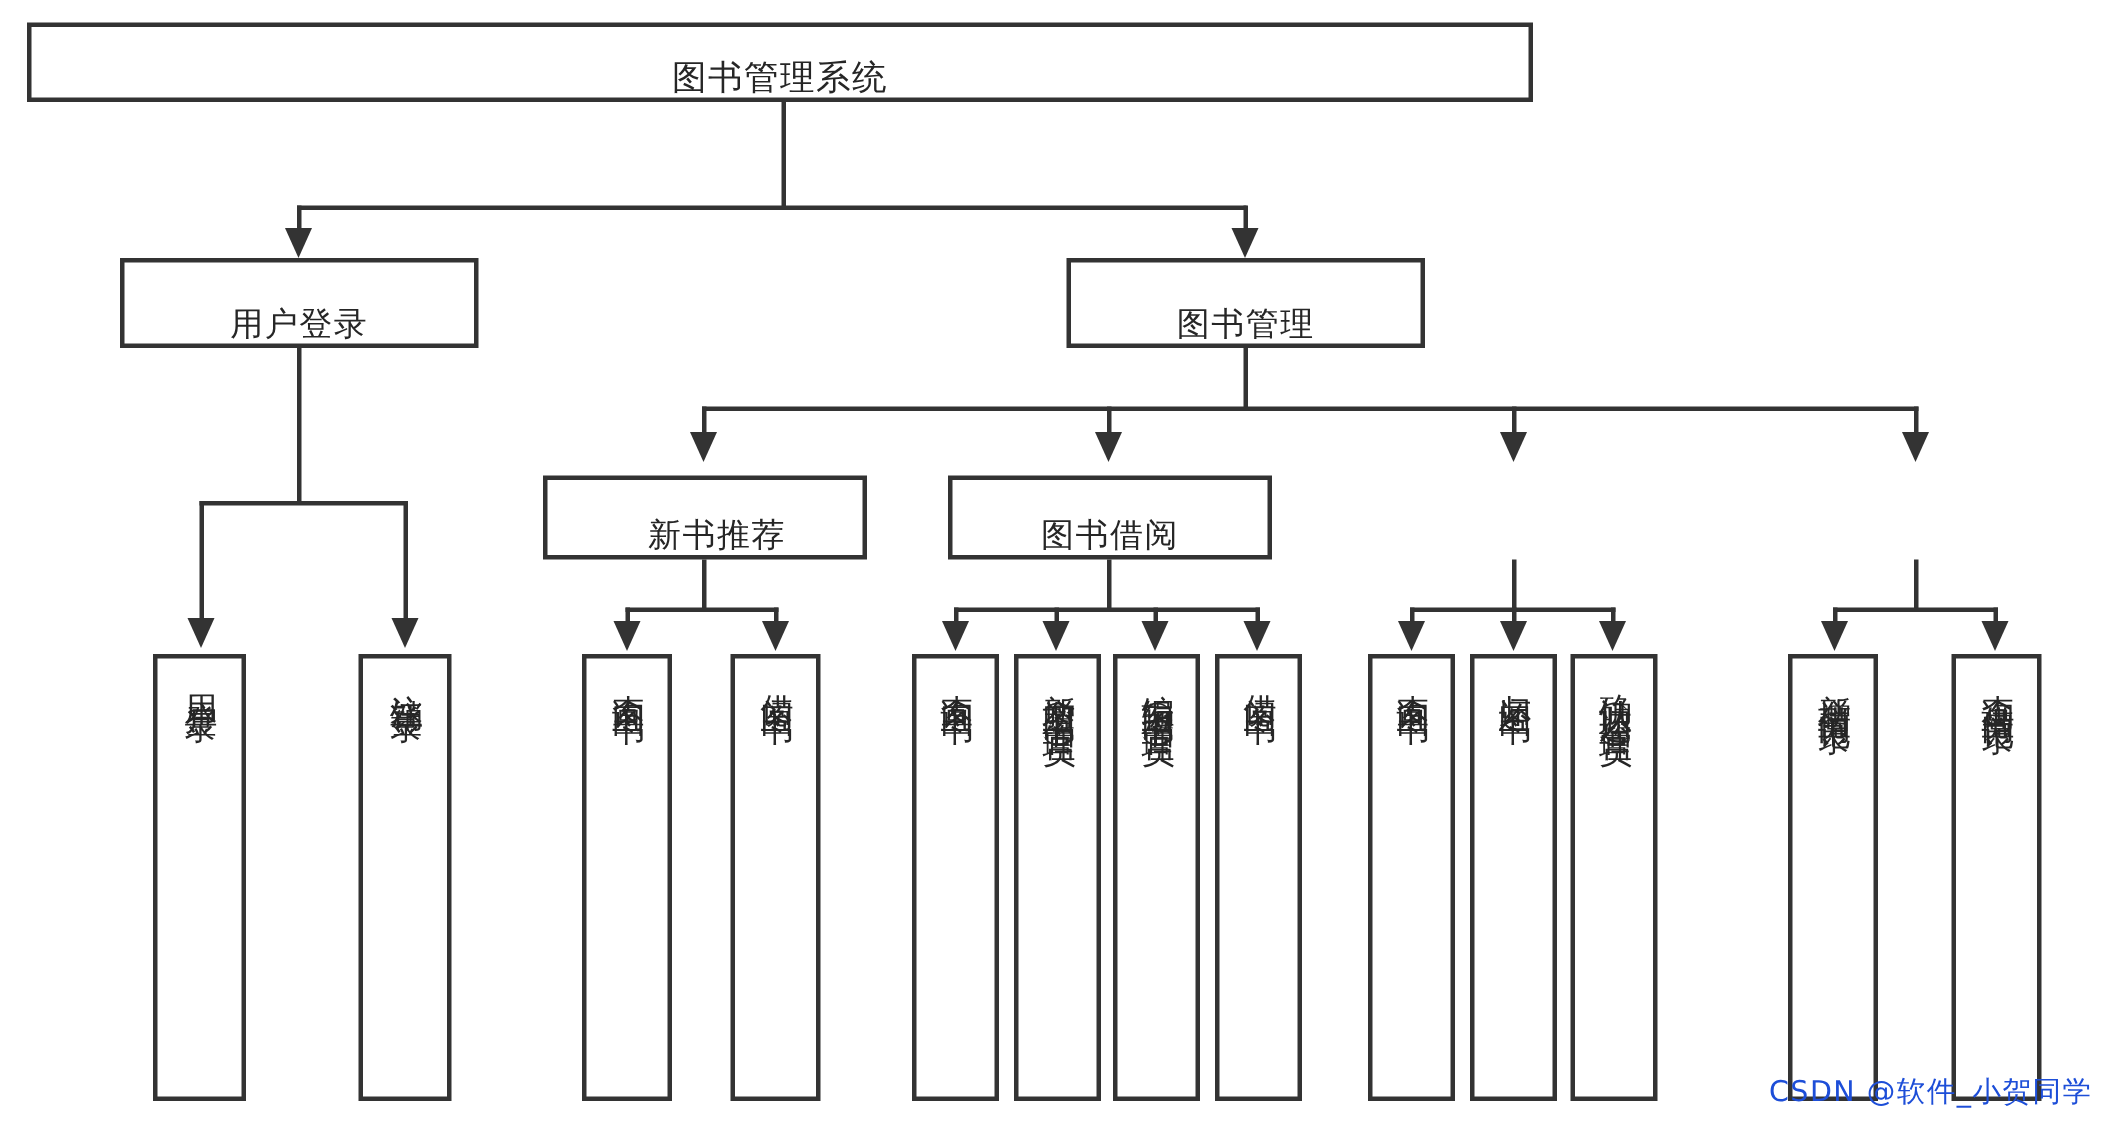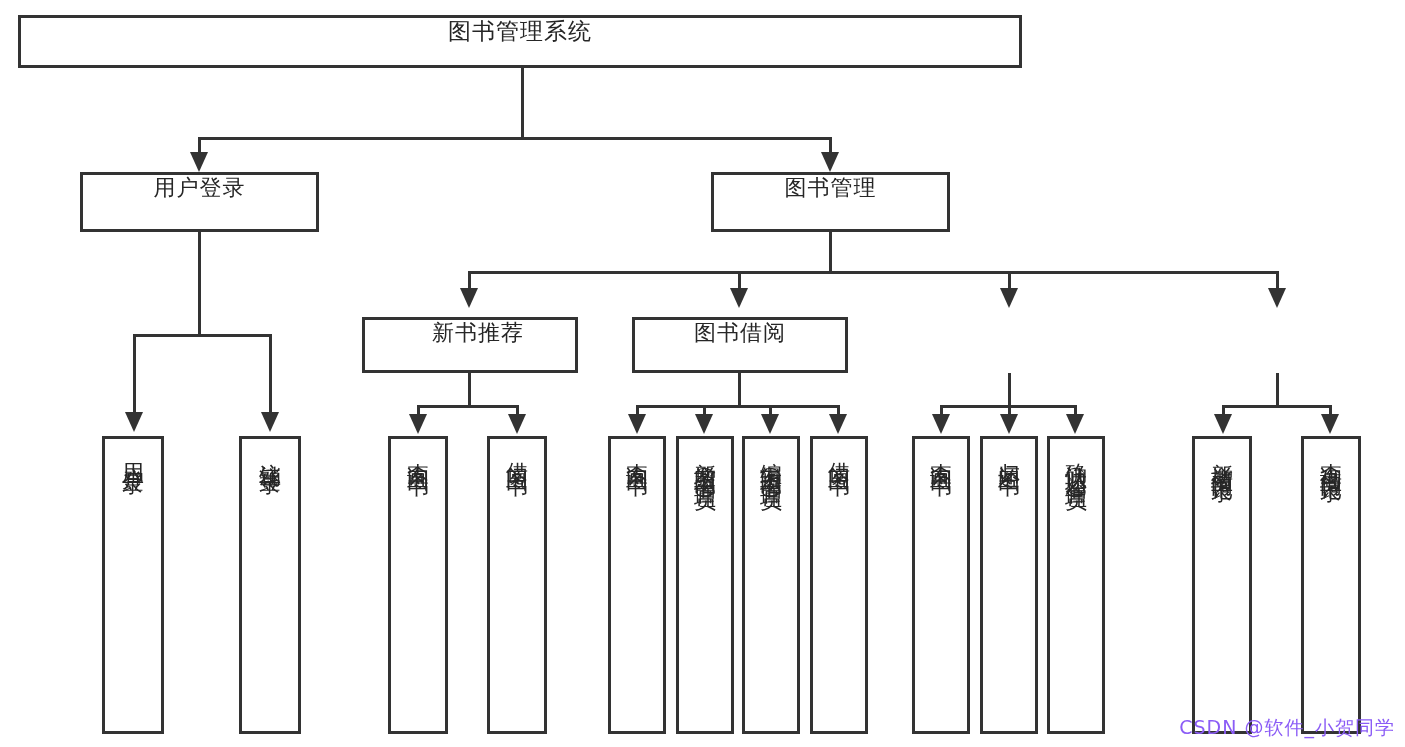--- a/index.html
+++ b/index.html
@@ -11,21 +11,21 @@
   }
   #canvas{position:relative;width:1405px;height:747px;}
 
   
   .node{
     position:absolute;
     box-sizing:border-box;
     background:#ffffff;
     border:3px solid #333333;
     display:flex;
-    align-items:flex-start;
+    align-items:flex-end;
     justify-content:center;
     color:#222222;
   }
   .node .lbl{
     font-size:22px;
     line-height:1.15;
     letter-spacing:1px;
     white-space:nowrap;
     color:#262626;
   }
@@ -54,21 +54,21 @@
     border-left:9px solid transparent;
     border-right:9px solid transparent;
     border-top:20px solid #333333;
   }
 
   
   .watermark{
     position:absolute;
     right:10px;bottom:6px;
     font-size:19px;
-    color:#8b5cf6;
+    color:#1d4ed8;
     letter-spacing:1px;
     white-space:nowrap;
   }
 </style>
 </head>
 <body>
 
 <div id="canvas">
 
   <div class="node root" style="left:18px;top:15px;width:1004px;height:53px;">

